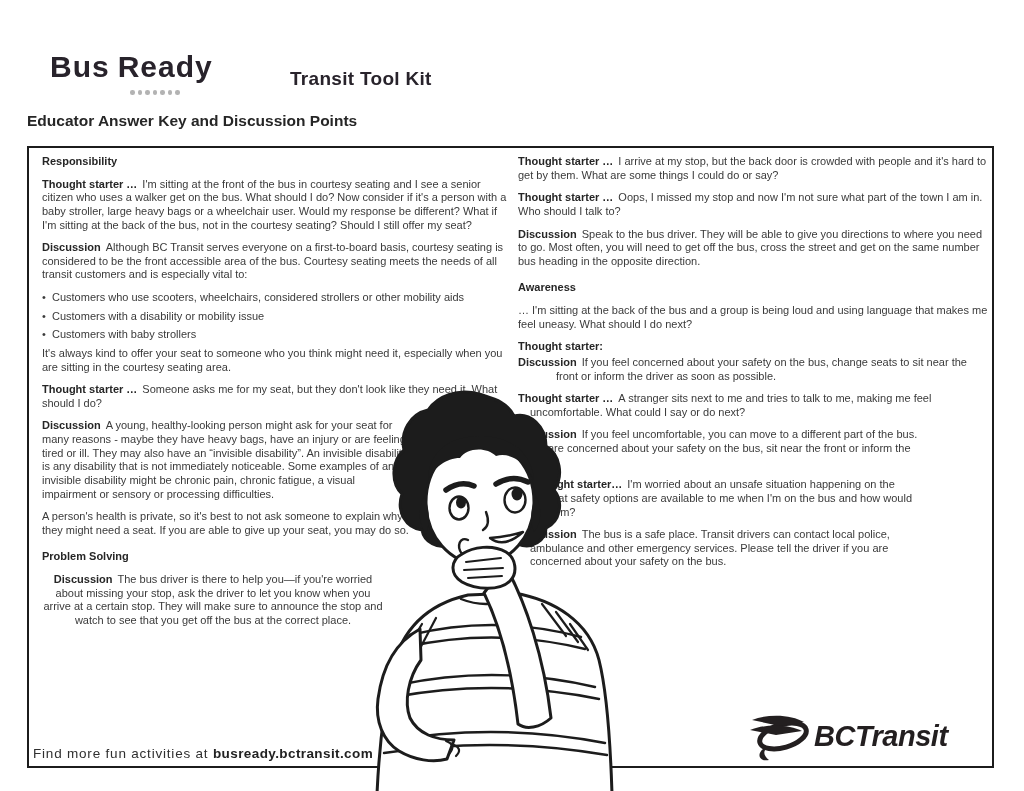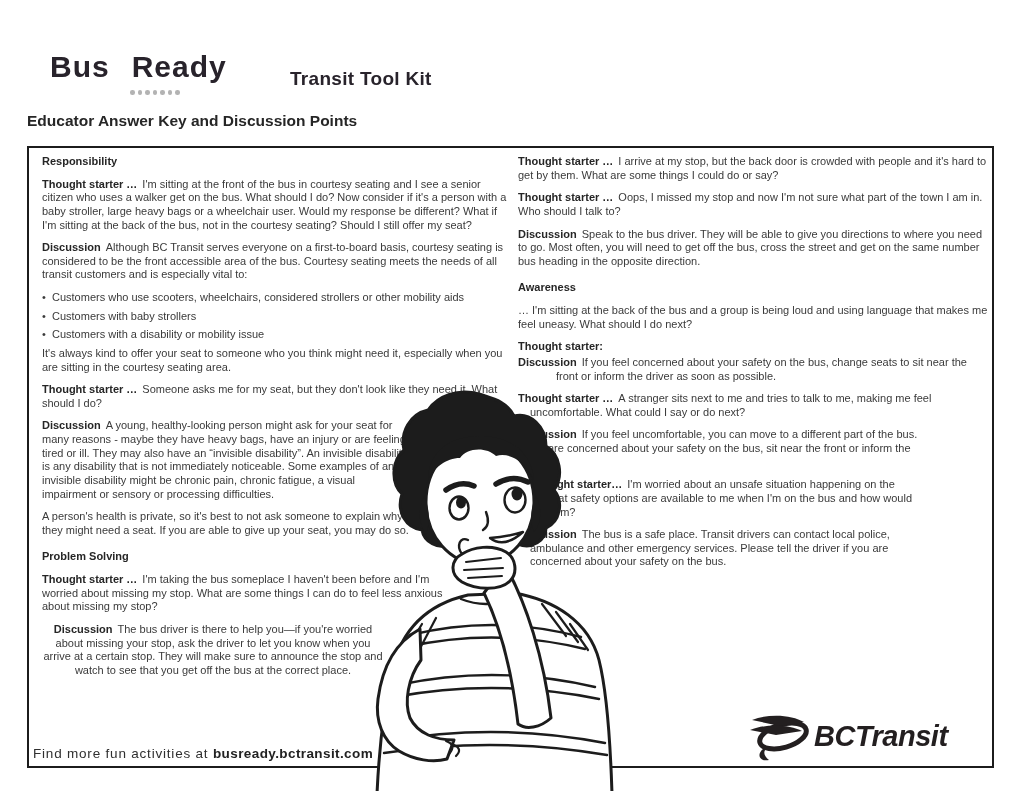--- a/index.html
+++ b/index.html
@@ -8,21 +8,21 @@
     position: relative;
     width: 1024px; height: 791px;
     background: #ffffff;
     font-family: "Liberation Sans", sans-serif;
     color: #3a3a3a;
     overflow: hidden;
   }
   
   .logo { position:absolute; left:50px; top:50px; }
   .logo-text { font-size:30px; font-weight:bold; color:#28232b; letter-spacing:1px; }
-  .logo-text .lt2 { margin-left:22px; }
+  .logo-text .lt2 { margin-left:8px; }
   .logo-dots { position:absolute; left:80px; top:40px; display:flex; gap:3px; }
   .logo-dots i { width:4.5px; height:4.5px; border-radius:50%; background:#b3b3b3; display:block; }
   .kit-title { position:absolute; left:290px; top:68px; font-size:19px; font-weight:bold; color:#28232b; letter-spacing:.3px; }
   .page-title { position:absolute; left:27px; top:112px; font-size:15.5px; font-weight:bold; color:#262626; }
   
   .main-box { position:absolute; left:27px; top:146px; width:967px; height:622px; border:2.5px solid #1c1c1c; z-index:1; }
   .col { position:absolute; font-size:11px; line-height:1.24; z-index:2; }
   .col-left  { left:42px;  top:155px; width:466px; }
   .col-right { left:518px; top:155px; width:472px; }
   .sec-h { font-size:11px; font-weight:bold; color:#262626; margin:0 0 9px 0; }
@@ -70,35 +70,34 @@
 
   <div class="col col-left">
     <div class="sec-h">Responsibility</div>
 
     <p class="para"><strong class="pl">Thought starter …</strong><span>I'm sitting at the front of the bus in courtesy seating and I see a senior citizen who uses a walker get on the bus. What should I do? Now consider if it's a person with a baby stroller, large heavy bags or a wheelchair user. Would my response be different? What if I'm sitting at the back of the bus, not in the courtesy seating? Should I still offer my seat?</span></p>
 
     <p class="para"><strong class="pl">Discussion</strong><span>Although BC Transit serves everyone on a first-to-board basis, courtesy seating is considered to be the front accessible area of the bus. Courtesy seating meets the needs of all transit customers and is especially vital to:</span></p>
 
     <ul class="blist">
       <li>Customers who use scooters, wheelchairs, considered strollers or other mobility aids</li>
+      <li>Customers with a disability or mobility issue</li>
       <li>Customers with baby strollers</li>
-      <li>Customers with a disability or mobility issue</li>
     </ul>
 
     <p class="para"><span>It's always kind to offer your seat to someone who you think might need it, especially when you are sitting in the courtesy seating area.</span></p>
 
     <p class="para"><strong class="pl">Thought starter …</strong><span>Someone asks me for my seat, but they don't look like they need it. What should I do?</span></p>
 
     <p class="para w368"><strong class="pl">Discussion</strong><span>A young, healthy-looking person might ask for your seat for many reasons - maybe they have heavy bags, have an injury or are feeling tired or ill. They may also have an “invisible disability”. An invisible disability is any disability that is not immediately noticeable. Some examples of an invisible disability might be chronic pain, chronic fatigue, a visual impairment or sensory or processing difficulties.</span></p>
 
     <p class="para w368"><span>A person's health is private, so it's best to not ask someone to explain why they might need a seat. If you are able to give up your seat, you may do so.</span></p>
 
     <div class="sec-h mt">Problem Solving</div>
 
-    <p class="para w418"><strong class="pl">Thought starter …</strong><span>I'm taking the bus someplace I haven't been before and I'm worried about missing my stop. What are some things I can do to feel less anxious about missing my stop?</span></p>
 
     <p class="para w342"><strong class="pl">Discussion</strong><span>The bus driver is there to help you—if you're worried about missing your stop, ask the driver to let you know when you arrive at a certain stop. They will make sure to announce the stop and watch to see that you get off the bus at the correct place.</span></p>
   </div>
 
   <div class="col col-right">
     <p class="para"><strong class="pl">Thought starter …</strong><span>I arrive at my stop, but the back door is crowded with people and it's hard to get by them. What are some things I could do or say?</span></p>
 
 
     <p class="para"><strong class="pl">Thought starter …</strong><span>Oops, I missed my stop and now I'm not sure what part of the town I am in. Who should I talk to?</span></p>
 

